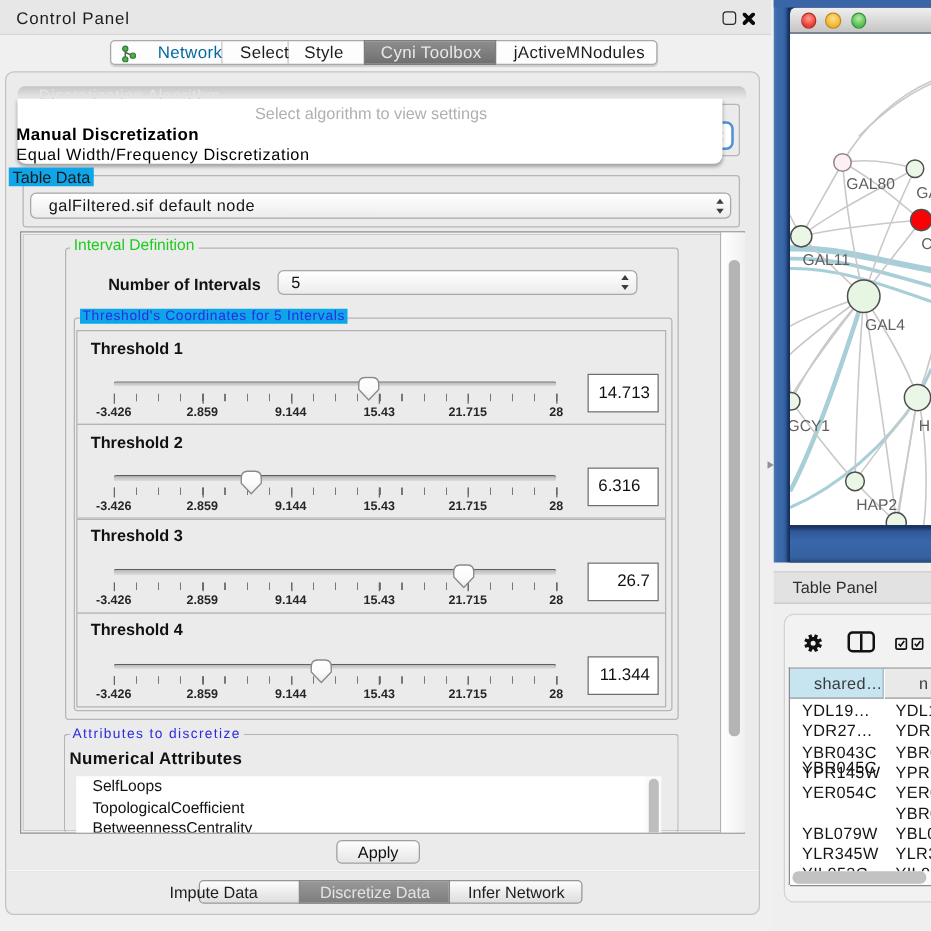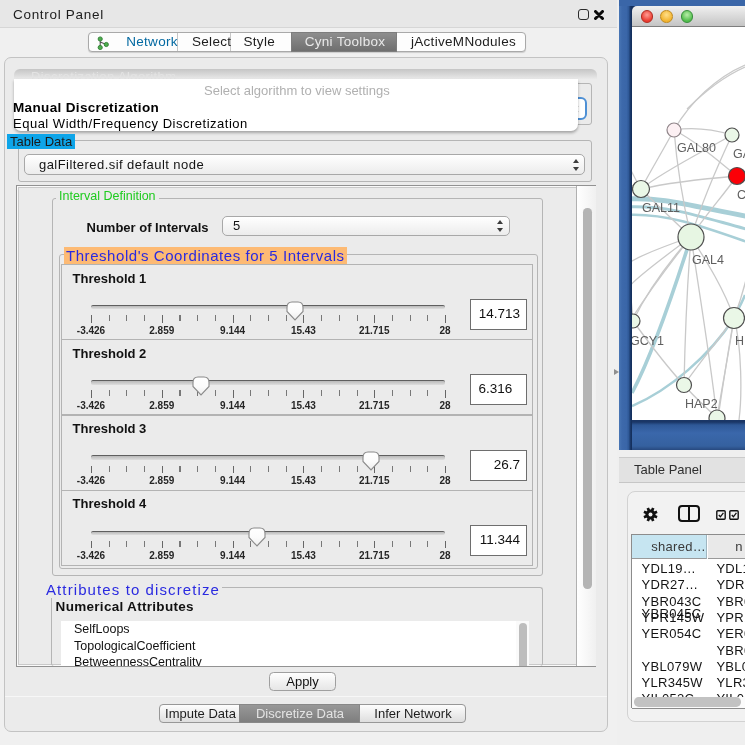--- a/index.html
+++ b/index.html
@@ -55,21 +55,21 @@
 <div class="a" style="left:576.5px;top:185.5px;width:19px;height:480px;background:linear-gradient(90deg,#fff,#f0f0f0)"></div>
 <div class="a" style="left:583px;top:207.5px;width:8.5px;height:381px;background:#b4b4b4;border-radius:4.2px"></div>
 <div class="a" style="left:52.4px;top:197.7px;width:491px;height:378.3px;border:1px solid #b5b5b5;border-radius:3px"></div>
 <div class="a" style="left:56px;top:189px;font-size:12.5px;color:#1ecb1e;background:#ebebeb;padding:0 3px">Interval Definition</div>
 <div class="a" style="left:86.5px;top:219.5px;font-size:13px;font-weight:bold;color:#111">Number of Intervals</div>
 <div class="a" style="left:221.5px;top:216px;width:288px;height:20px;background:linear-gradient(#fff,#ececec);border:1px solid #a8a8a8;border-radius:5px"></div>
 <div class="a" style="left:233px;top:216px;height:20px;line-height:20px;font-size:13px;color:#141414">5</div>
 <div class="a" style="left:497px;top:220px;width:0;height:0;border-left:3px solid transparent;border-right:3px solid transparent;border-bottom:4.5px solid #3c3c3c"></div>
 <div class="a" style="left:497px;top:227.5px;width:0;height:0;border-left:3px solid transparent;border-right:3px solid transparent;border-top:4.5px solid #3c3c3c"></div>
 <div class="a" style="left:58.9px;top:254.2px;width:479px;height:314.8px;border:1px solid #b5b5b5;border-radius:3px"></div>
-<div class="a" style="left:64px;top:247px;font-size:15px;letter-spacing:0.55px;color:#2a2ae0;background:#fdba74;padding:0 2px">Threshold's Coordinates for 5 Intervals</div>
+<div class="a" style="left:64px;top:247px;font-size:11px;letter-spacing:0.55px;color:#2a2ae0;background:#0ea5e9;padding:0 2px">Threshold's Coordinates for 5 Intervals</div>
 <div class="a" style="left:60.6px;top:264px;width:472.4px;height:76.2px;border:1px solid #b3b3b3;background:#ebebeb"></div>
 <div class="a" style="left:72.6px;top:270.5px;font-size:13px;font-weight:bold;color:#111">Threshold 1</div>
 <div class="a" style="left:91px;top:304.7px;width:354px;height:4.7px;border-top:1.4px solid #5f5f5f;background:linear-gradient(#b9b9b9,#dedede);border-radius:2px"></div>
 <div class="a" style="left:91px;top:315px;width:355px;height:6px;background:repeating-linear-gradient(90deg,#787878 0,#787878 1px,transparent 1px,transparent 17.7px)"></div>
 <div class="a" style="left:91px;top:315px;width:1px;height:7.5px;background:#666"></div>
 <div class="a" style="left:61px;top:324.5px;width:60px;text-align:center;font-size:10px;font-weight:bold;color:#262626">-3.426</div>
 <div class="a" style="left:161.8px;top:315px;width:1px;height:7.5px;background:#666"></div>
 <div class="a" style="left:131.8px;top:324.5px;width:60px;text-align:center;font-size:10px;font-weight:bold;color:#262626">2.859</div>
 <div class="a" style="left:232.6px;top:315px;width:1px;height:7.5px;background:#666"></div>
 <div class="a" style="left:202.6px;top:324.5px;width:60px;text-align:center;font-size:10px;font-weight:bold;color:#262626">9.144</div>
@@ -165,32 +165,32 @@
 <defs>
       <linearGradient id="tg489" x1="0" y1="0" x2="0" y2="1">
         <stop offset="0" stop-color="#ffffff"></stop>
         <stop offset="0.55" stop-color="#fbfbfb"></stop>
         <stop offset="1" stop-color="#ececec"></stop>
       </linearGradient>
     </defs>
   </svg>
 <div class="a" style="left:470px;top:524.9px;width:57px;height:31px;background:#fff;border:1.3px solid #6e6e6e;font-size:13.5px;color:#111;text-align:right;line-height:28px;padding-right:6px">11.344</div>
 <div class="a" style="left:51px;top:587.4px;width:492px;height:79px;border:1px solid #b5b5b5;border-radius:3px;border-bottom:none"></div>
-<div class="a" style="left:44px;top:580.5px;font-size:15px;letter-spacing:1.1px;color:#2a2ae0;background:#ebebeb;padding:0 2px">Attributes to discretize</div>
+<div class="a" style="left:56px;top:580.5px;font-size:11px;letter-spacing:1.1px;color:#2a2ae0;background:#ebebeb;padding:0 2px">Attributes to discretize</div>
 <div class="a" style="left:55.6px;top:598.5px;font-size:13.5px;font-weight:bold;letter-spacing:0.3px;color:#111">Numerical Attributes</div>
 <div class="a" style="left:61px;top:620.5px;width:454.5px;height:45px;background:#fff;overflow:hidden">
     <div style="padding:0.5px 0 0 13px;font-size:12.5px;color:#111;line-height:16.6px">SelfLoops<br>TopologicalCoefficient<br>BetweennessCentrality</div>
   </div>
 <div class="a" style="left:515.5px;top:620.5px;width:13.5px;height:45px;background:#fafafa"></div>
 <div class="a" style="left:519px;top:622.5px;width:8px;height:43.5px;background:#bdbdbd;border-radius:4px 4px 0 0"></div>
 <div class="a" style="left:5px;top:695.5px;width:601.5px;height:1px;background:#c2c2c2;border-bottom:1px solid #f7f7f7"></div>
 <div class="a" style="left:269px;top:671.5px;width:67px;height:19px;background:linear-gradient(#fefefe,#e6e6e6);border:1px solid #9f9f9f;border-radius:4.5px;text-align:center;line-height:17px;font-size:13px;color:#111">Apply</div>
 <div class="a" style="left:158.9px;top:703.5px;width:307px;height:19px;background:linear-gradient(#fdfdfd,#dedede);border:1px solid #979797;border-radius:4px"></div>
 <div class="a" style="left:238.6px;top:703.5px;width:121.6px;height:19px;background:linear-gradient(#989898,#7e7e7e);border:1px solid #888"></div>
-<div class="a" style="left:135.5px;top:703.5px;width:130px;height:19px;line-height:19px;text-align:center;font-size:13px;color:#1d1d1d">Impute Data</div>
+<div class="a" style="left:135.5px;top:703.5px;width:130px;height:19px;line-height:19px;text-align:left;font-size:13px;color:#1d1d1d">Impute Data</div>
 <div class="a" style="left:235px;top:703.5px;width:130px;height:19px;line-height:19px;text-align:center;font-size:13px;color:#e3e3e3">Discretize Data</div>
 <div class="a" style="left:348px;top:703.5px;width:130px;height:19px;line-height:19px;text-align:center;font-size:13px;color:#1d1d1d">Infer Network</div>
 <div class="a" style="left:617px;top:0;width:128px;height:745px;background:#efefef"></div>
 <div class="a" style="left:614px;top:368.5px;width:0;height:0;border-top:3.5px solid transparent;border-bottom:3.5px solid transparent;border-left:5px solid #909090"></div>
 <div class="a" style="left:619.4px;top:0;width:125.6px;height:450px;background:
 linear-gradient(90deg,#4a77b5 0,#3d69ab 3px,#3a66a8 7.5px,#2e5896 9.8px,#1b3a6c 11.2px,#142f5c 12.6px,#142f5c 100%)"></div>
 <div class="a" style="left:619.4px;top:0;width:125.6px;height:6px;background:#3a66a8"></div>
 <div class="a" style="left:632px;top:420px;width:113px;height:30px;background:linear-gradient(#1a3666 0,#1a3666 2px,#2e5897 5px,#3a67ab 13px,#35619f 26px,#27497f 30px)"></div>
 <div class="a" style="left:632px;top:5.5px;width:113px;height:21.5px;background:linear-gradient(#f0f0f0,#c4c4c4);border-bottom:1px solid #7e7e7e;border-radius:5px 0 0 0"></div>
 <div class="a" style="left:640.5px;top:10px;width:12.6px;height:12.6px;border-radius:50%;background:radial-gradient(circle at 50% 35%,#ff9d94,#ea3a2e 70%);border:1px solid #b02c22"></div>

